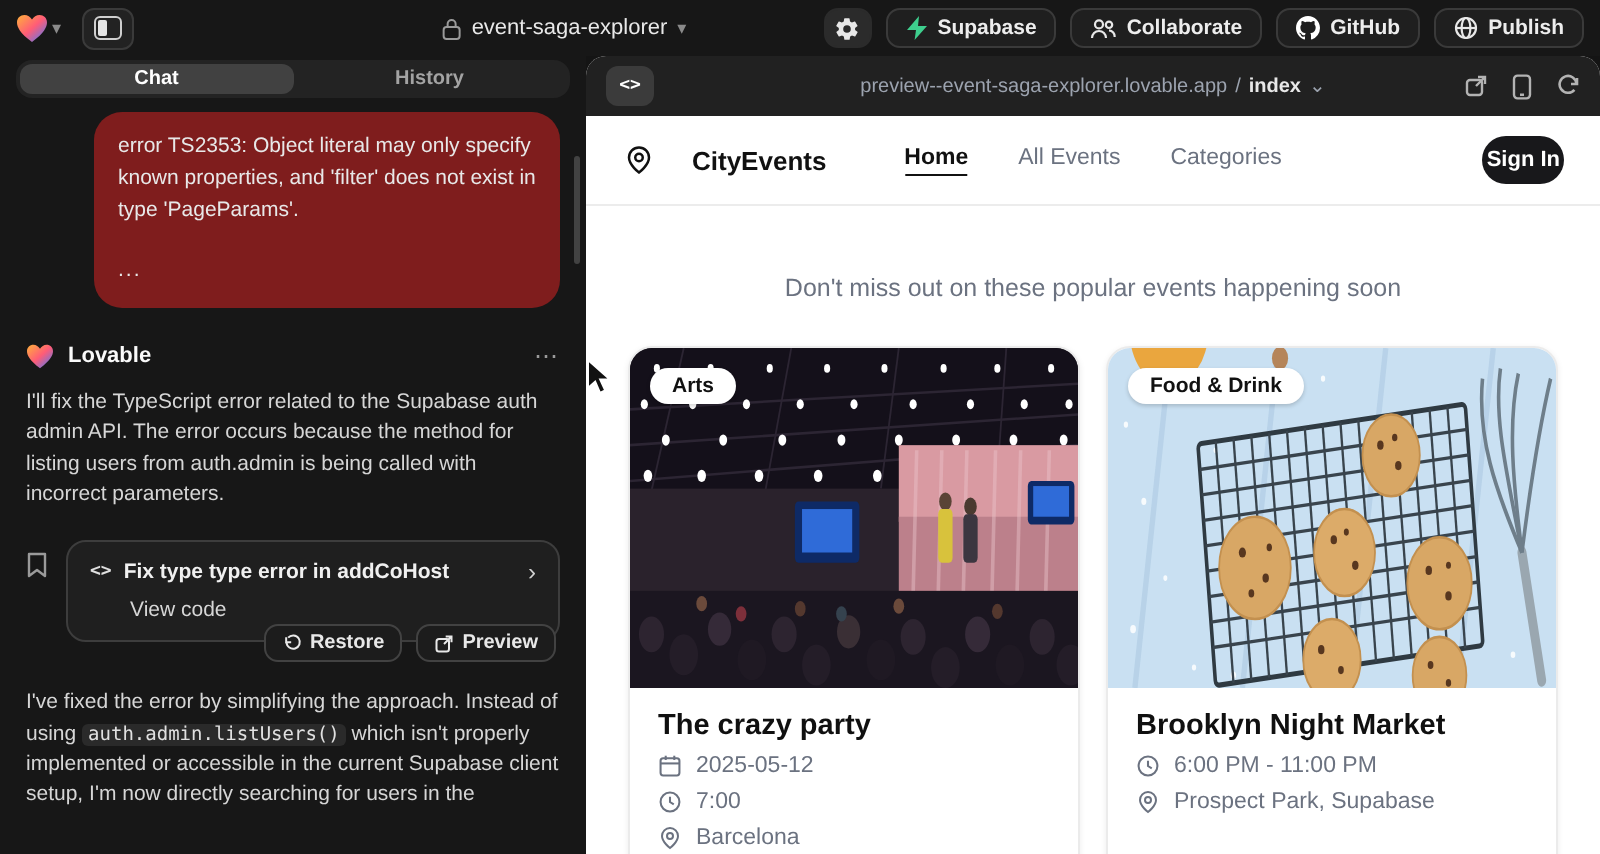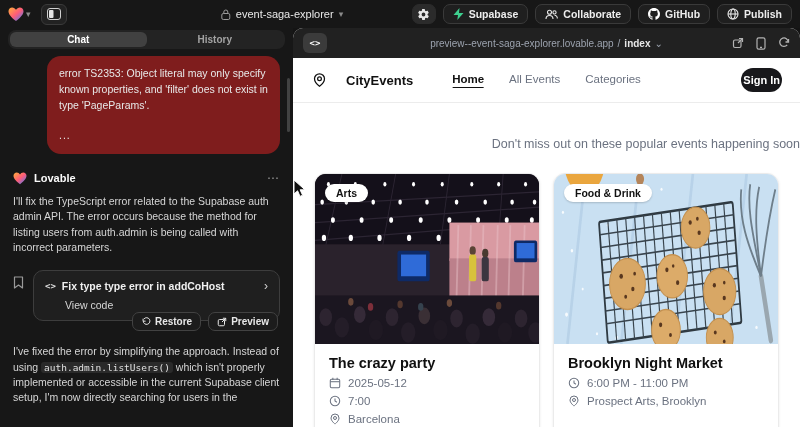--- a/index.html
+++ b/index.html
@@ -85,21 +85,21 @@
   .site-nav { position:absolute; left:50%; transform:translateX(-50%); display:flex;
     gap:25px; font-size:11.5px; color:#6b7280; }
   .nav-item.active { color:#111; font-weight:600; border-bottom:1.5px solid #111;
     padding-bottom:2px; }
   .signin { position:absolute; right:18px; top:50%; transform:translateY(-50%);
     background:#18181b; color:#fff; font-size:11px; font-weight:600;
     padding:6px 2px; border-radius:999px; border:none; }
 
   .section-head { text-align:center; margin-top:34px; }
   .section-title { font-size:20px; font-weight:700; color:#0f0f0f; }
-  .section-sub { margin-top:1px; font-size:12.5px; color:#6b7280;text-align:right; }
+  .section-sub { margin-top:1px; font-size:12.5px; color:#6b7280; }
 
   .cards { display:flex; gap:13px; padding:0 21px; margin-top:22px; }
   .card { flex:1; border:1px solid #ebebeb; border-radius:12px; background:#fff;
     box-shadow:0 1px 3px rgba(0,0,0,.08); overflow:hidden; }
   .card-img { height:170px; position:relative; }
   .card-img svg { display:block; width:100%; height:100%; }
   .badge { position:absolute; top:10px; left:10px; background:#fff; color:#111;
     font-size:10.5px; font-weight:600; padding:3px 11px; border-radius:999px;
     box-shadow:0 1px 2px rgba(0,0,0,.18); }
   .card-body { padding:11px 14px 13px 14px; }
@@ -510,21 +510,21 @@
                   <circle cx="7" cy="7" r="5.5" fill="none" stroke="#6b7280" stroke-width="1.2"></circle>
                   <path d="M7 4 v3 l2.2 1.4" fill="none" stroke="#6b7280" stroke-width="1.2"></path>
                 </svg>
                 <span>6:00 PM - 11:00 PM</span>
               </div>
               <div class="meta-row">
                 <svg width="12" height="12" viewBox="0 0 24 24">
                   <path d="M20 10c0 6-8 12-8 12s-8-6-8-12a8 8 0 0 1 16 0z" fill="none" stroke="#6b7280" stroke-width="2"></path>
                   <circle cx="12" cy="10" r="3" fill="none" stroke="#6b7280" stroke-width="2"></circle>
                 </svg>
-                <span>Prospect Arts, Brooklyn</span>
+                <span>Prospect Park, Supabase</span>
               </div>
             </div>
           </div>
 
         </div>
       </div>
     </div>
   </div>
 
   <svg class="cursor" width="13" height="19" viewBox="0 0 13 19">

